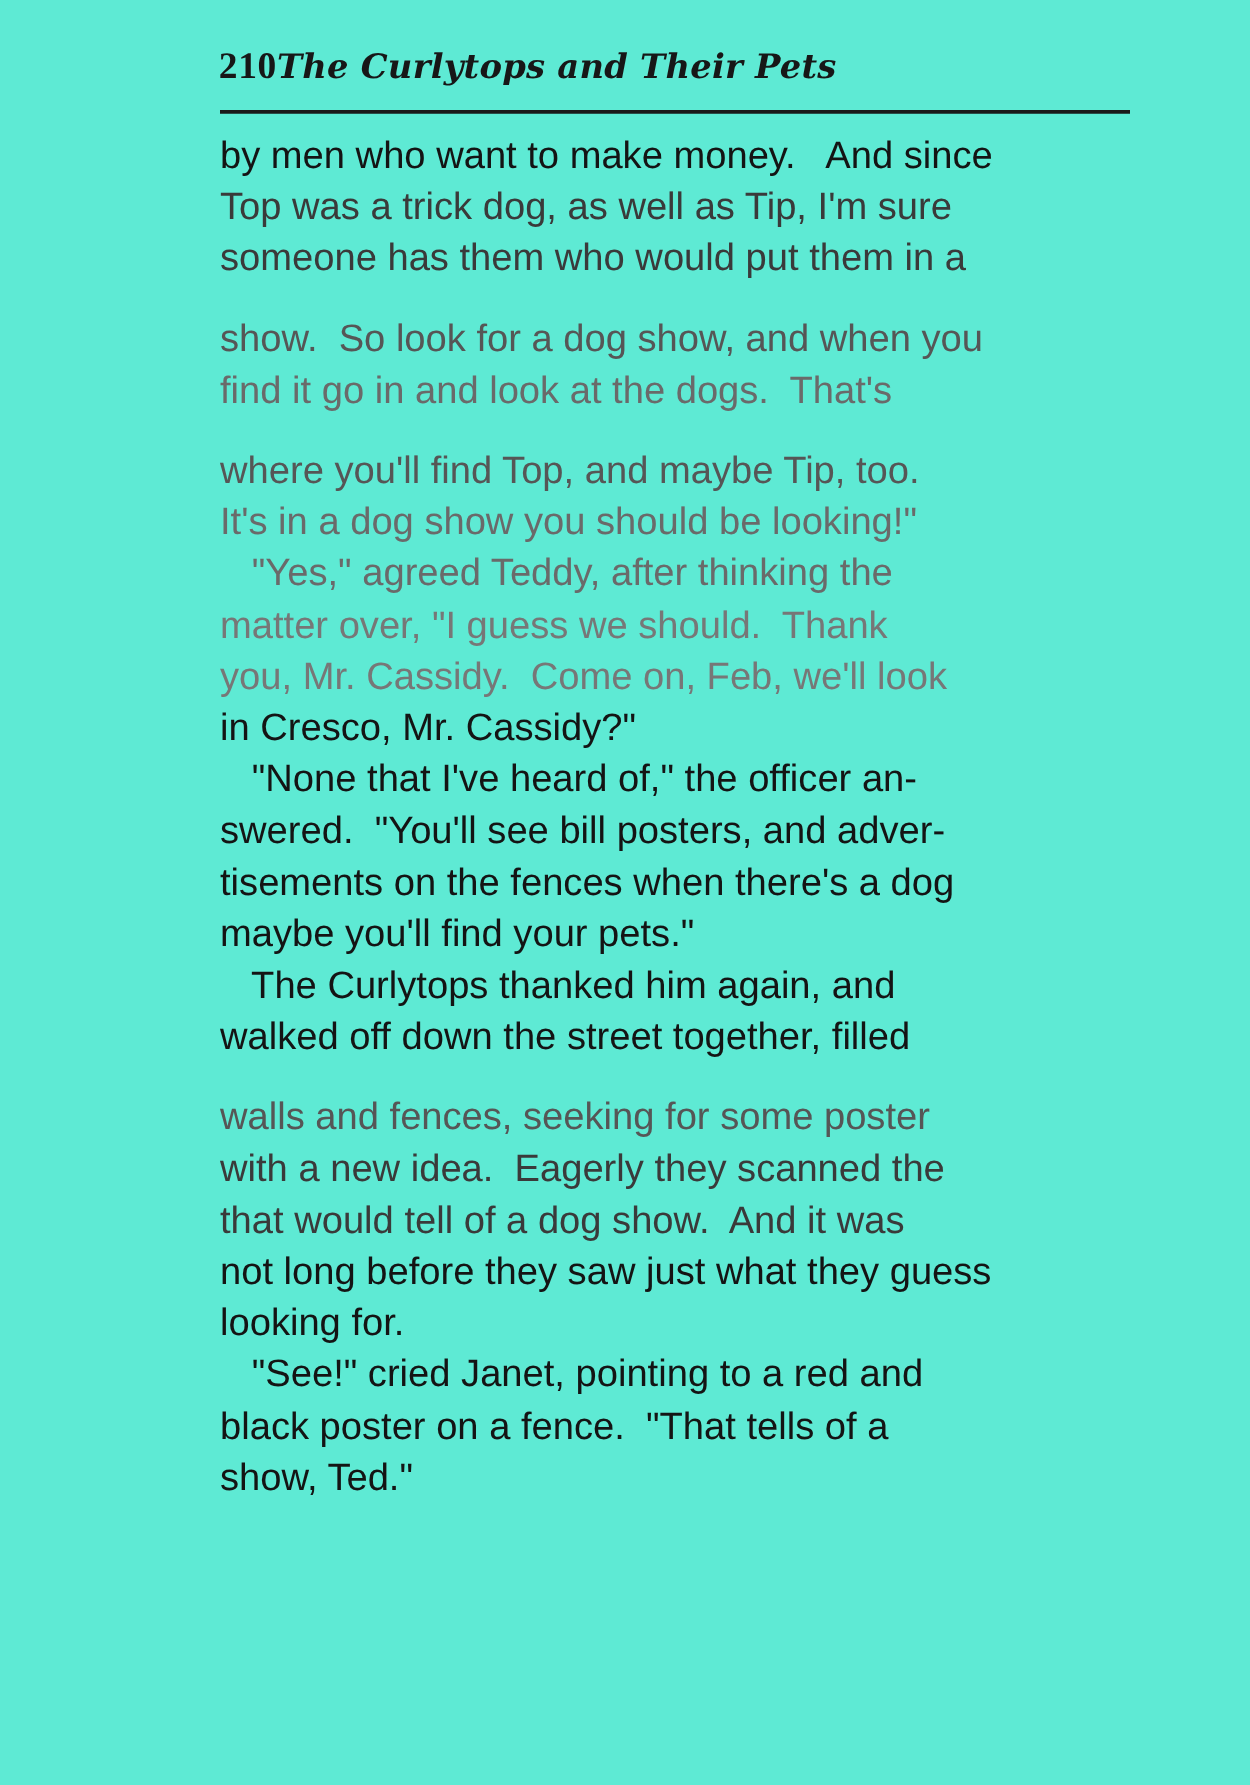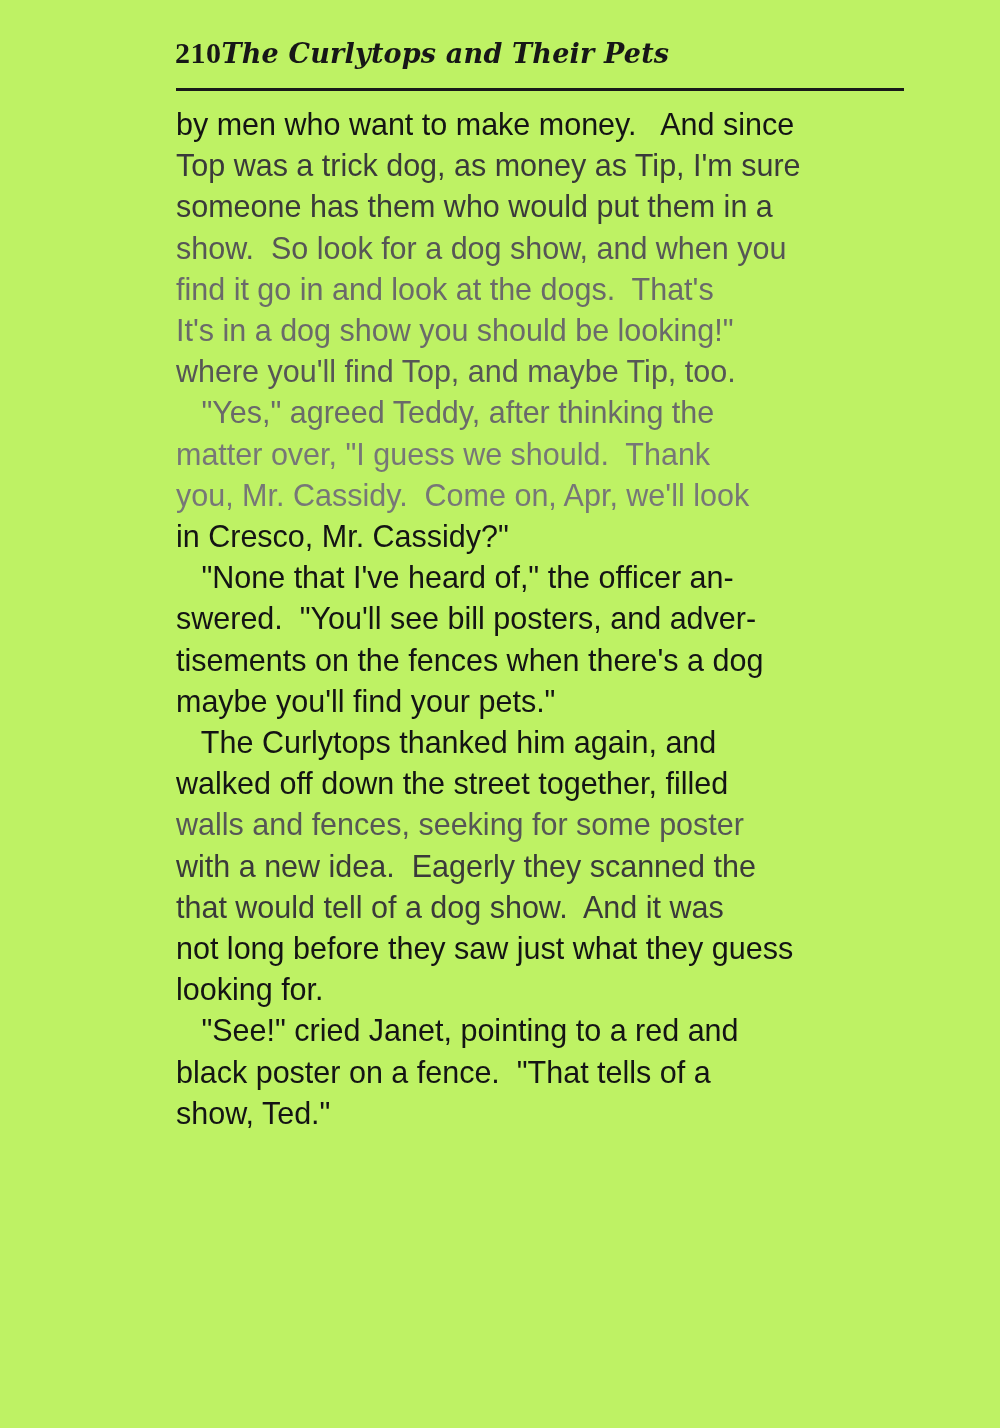--- a/index.html
+++ b/index.html
@@ -15,21 +15,21 @@
     color: #1a1a1a;
     overflow: hidden;
   }
 
   .page {
     position: absolute;
     left: 0;
     top: 0;
     width: 1000px;
     height: 1428px;
-    background: #bef264;
+    background: #5eead4;
   }
 
   
   .header {
     position: absolute;
     left: 175px;
     top: 36px;
     width: 730px;
     height: 44px;
     display: flex;
@@ -75,47 +75,47 @@
     text-align: justify;
   }
   .line {
     display: block;
     white-space: pre;
     font-family: Liberation Sans, sans-serif;
   }
   
   .ink-100 { color: #141414; }
   .ink-85  { color: #3a3a3a; }
-  .ink-70  { color: #565656; }
+  .ink-70  { color: #565656; margin-top: 23px; }
   .ink-60  { color: #6a6a6a; }
   .ink-55  { color: #777777; }
 </style>
 </head>
 <body>
 
 <div class="page">
 
   <div class="header">
     <span class="folio">210</span>
     <span class="running-title">The Curlytops and Their Pets</span>
   </div>
 
   <div class="rule"></div>
 
   <div class="body-text">
       <span class="line ink-100">by men who want to make money.   And since</span>
-      <span class="line ink-85">Top was a trick dog, as money as Tip, I'm sure</span>
+      <span class="line ink-85">Top was a trick dog, as well as Tip, I'm sure</span>
       <span class="line ink-85">someone has them who would put them in a</span>
       <span class="line ink-70">show.  So look for a dog show, and when you</span>
       <span class="line ink-60">find it go in and look at the dogs.  That's</span>
+      <span class="line ink-70">where you'll find Top, and maybe Tip, too.</span>
       <span class="line ink-60">It's in a dog show you should be looking!"</span>
-      <span class="line ink-70">where you'll find Top, and maybe Tip, too.</span>
       <span class="line ink-60">   "Yes," agreed Teddy, after thinking the</span>
       <span class="line ink-55">matter over, "I guess we should.  Thank</span>
-      <span class="line ink-55">you, Mr. Cassidy.  Come on, Apr, we'll look</span>
+      <span class="line ink-55">you, Mr. Cassidy.  Come on, Feb, we'll look</span>
       <span class="line ink-100">in Cresco, Mr. Cassidy?"</span>
       <span class="line ink-100">   "None that I've heard of," the officer an-</span>
       <span class="line ink-100">swered.  "You'll see bill posters, and adver-</span>
       <span class="line ink-100">tisements on the fences when there's a dog</span>
       <span class="line ink-100">maybe you'll find your pets."</span>
       <span class="line ink-100">   The Curlytops thanked him again, and</span>
       <span class="line ink-100">walked off down the street together, filled</span>
       <span class="line ink-70">walls and fences, seeking for some poster</span>
       <span class="line ink-85">with a new idea.  Eagerly they scanned the</span>
       <span class="line ink-85">that would tell of a dog show.  And it was</span>

